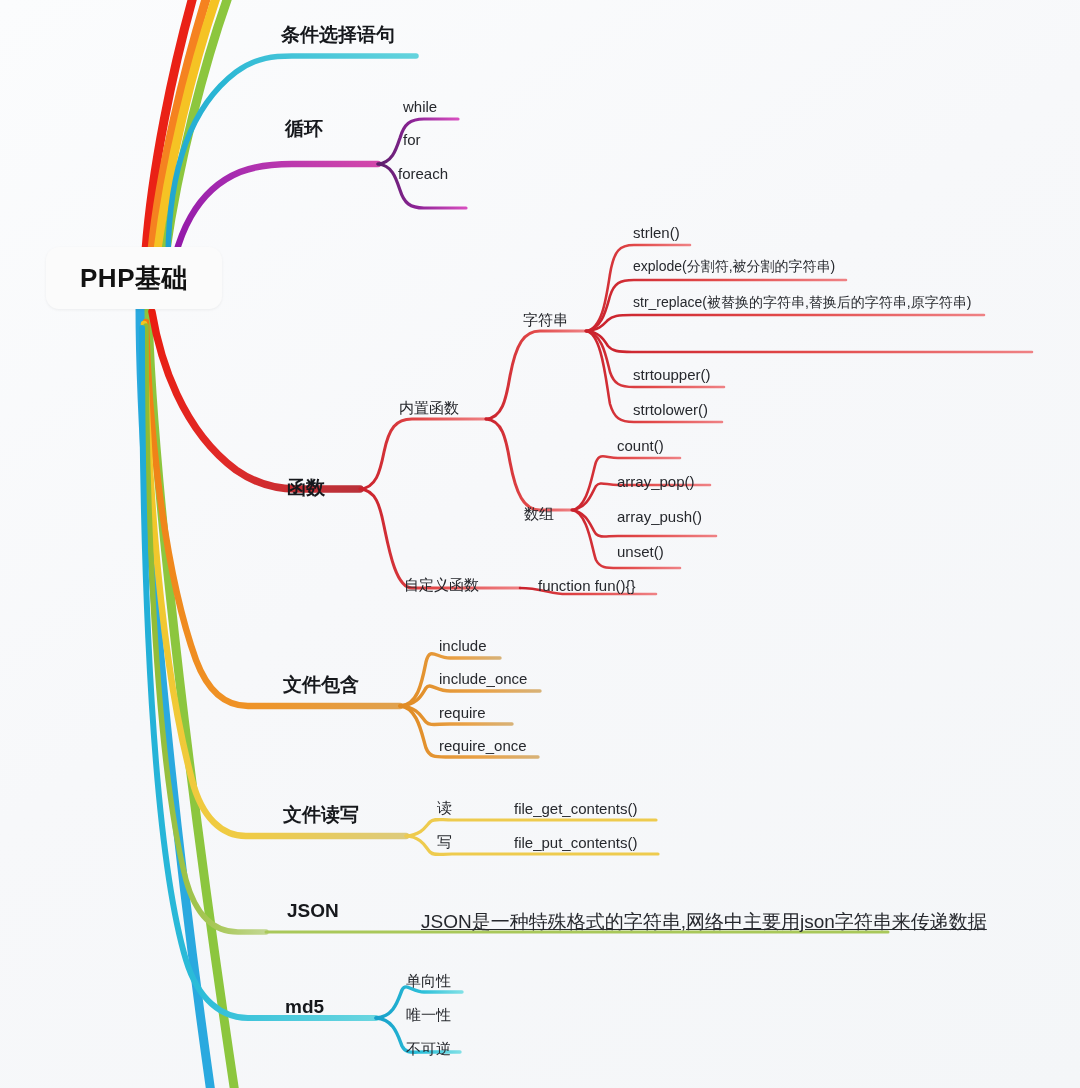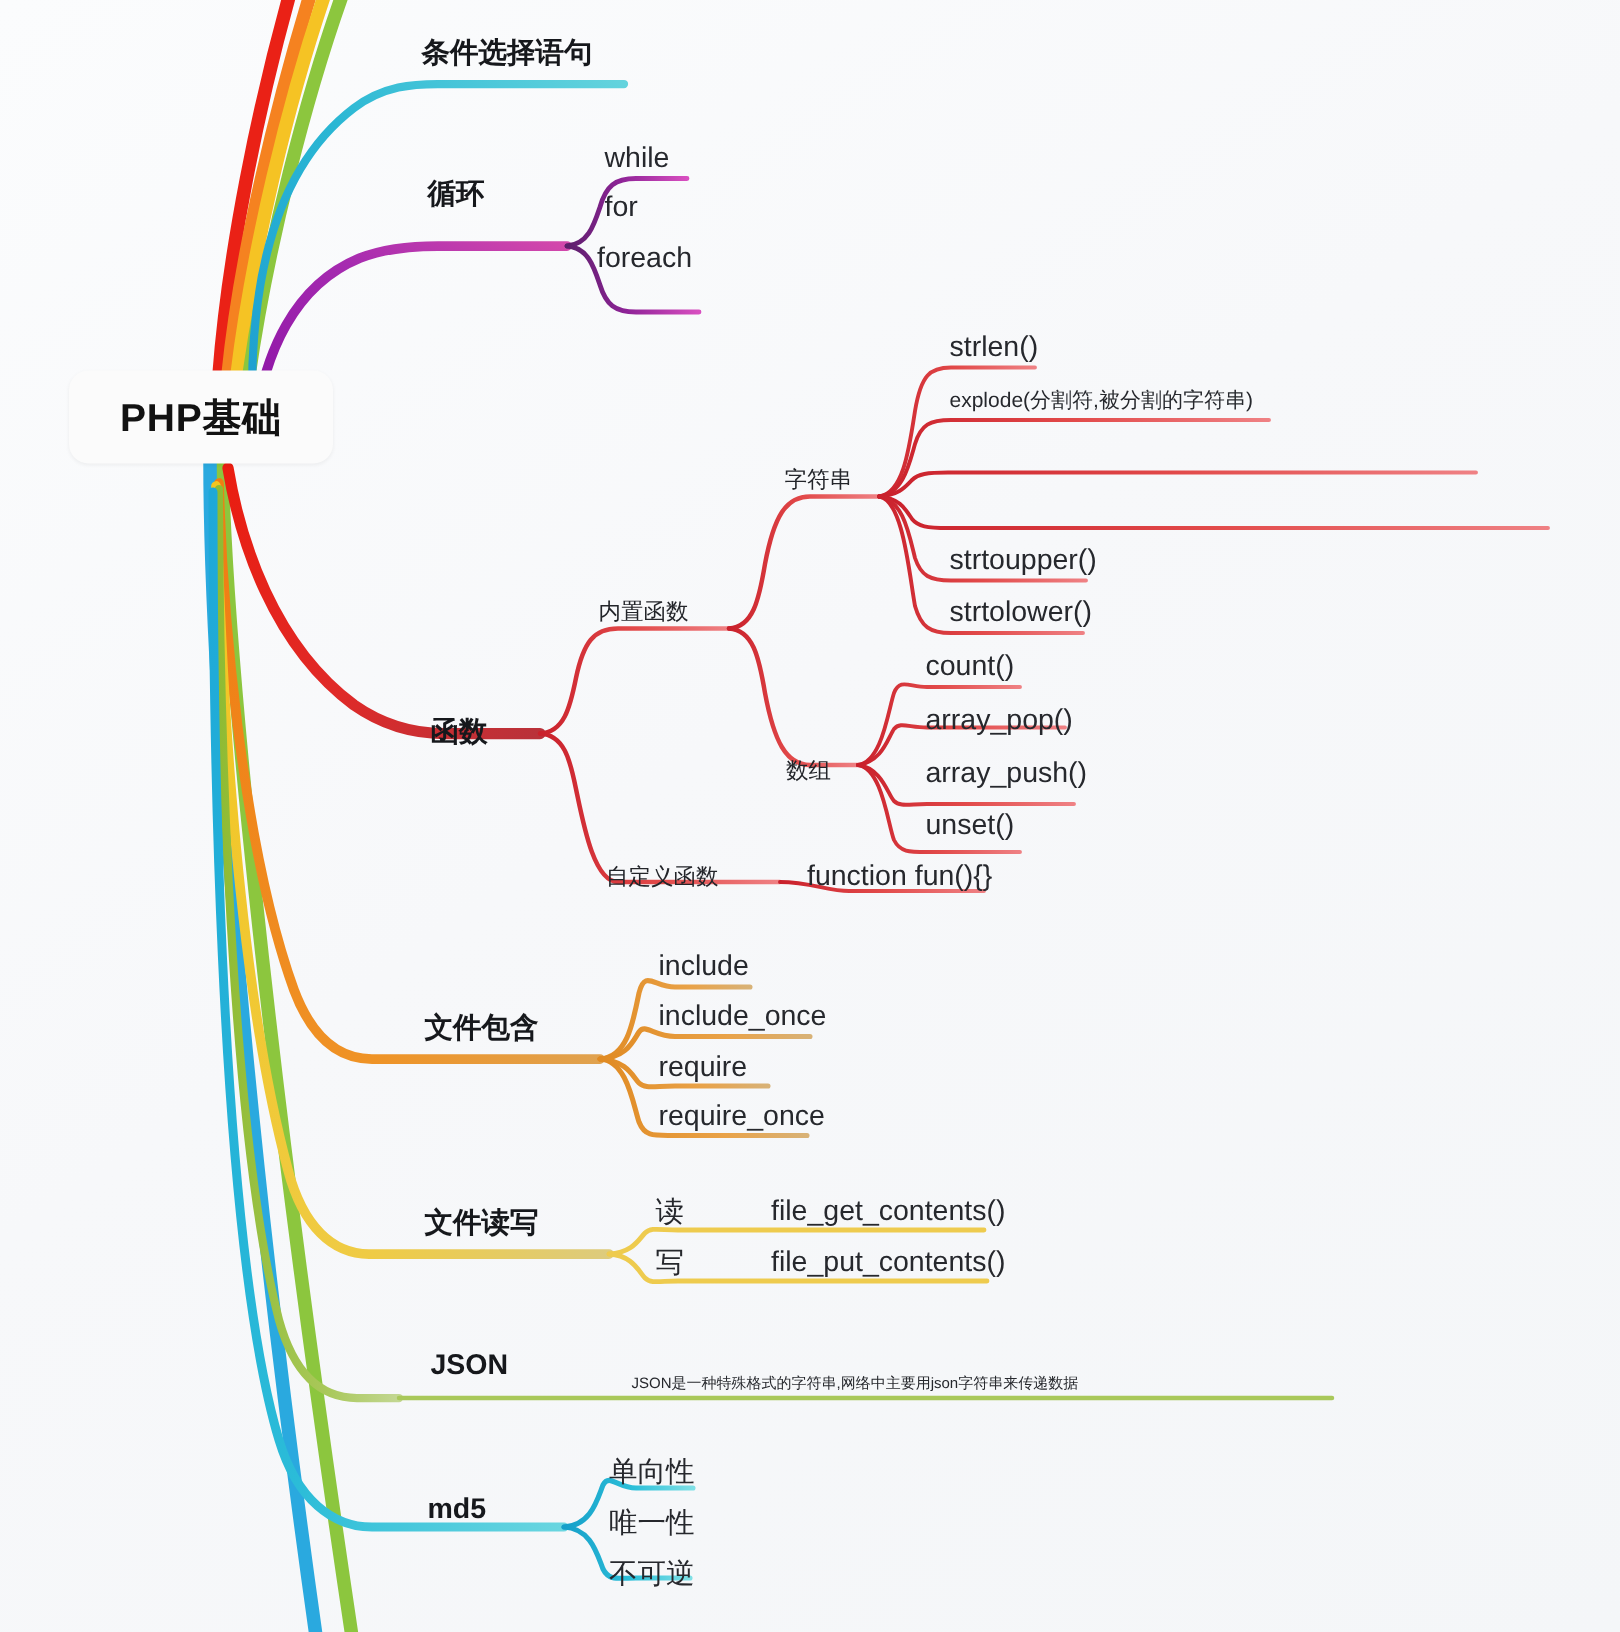--- a/index.html
+++ b/index.html
@@ -54,29 +54,30 @@
     color: #16181c;
     z-index: 5;
   }
   .mid-label {
     font-size: 15px;
     font-weight: normal;
     color: #23252a;
     z-index: 5;
   }
   .leaf-label {
-    font-size: 19px;
+    font-size: 15px;
     color: #26282d;
     z-index: 5;
   }
   .leaf-label.small {
     font-size: 14px;
   }
   .leaf-label.tiny {
-    font-size: 10px;
+    font-size: 19px;
+    text-decoration: underline;
   }
 </style>
 </head>
 <body>
 
 <div id="canvas">
 
   <svg id="wires" viewBox="0 0 1080 1088" xmlns="http://www.w3.org/2000/svg">
     <defs>
       <linearGradient id="gradCond" x1="0" y1="1" x2="1" y2="0">
@@ -234,20 +235,21 @@
   <div class="lbl leaf-label" style="left:403px; top:139px;">for</div>
   <div class="lbl leaf-label" style="left:398px; top:173px;">foreach</div>
 
   <div class="lbl mid-label" style="left:399px; top:408px;">内置函数</div>
   <div class="lbl mid-label" style="left:404px; top:585px;">自定义函数</div>
   <div class="lbl mid-label" style="left:523px; top:320px;">字符串</div>
   <div class="lbl mid-label" style="left:524px; top:498px;margin-top:16px;">数组</div>
 
   <div class="lbl leaf-label" style="left:633px; top:232px;">strlen()</div>
   <div class="lbl leaf-label small" style="left:633px; top:267px;">explode(分割符,被分割的字符串)</div>
+  <div class="lbl leaf-label small" style="left:633px; top:303px;">str_replace(被替换的字符串,替换后的字符串,原字符串)</div>
   <div class="lbl leaf-label" style="left:633px; top:374px;">strtoupper()</div>
   <div class="lbl leaf-label" style="left:633px; top:409px;">strtolower()</div>
 
   <div class="lbl leaf-label" style="left:617px; top:445px;">count()</div>
   <div class="lbl leaf-label" style="left:617px; top:481px;">array_pop()</div>
   <div class="lbl leaf-label" style="left:617px; top:516px;">array_push()</div>
   <div class="lbl leaf-label" style="left:617px; top:551px;">unset()</div>
 
   <div class="lbl leaf-label" style="left:538px; top:585px;">function fun(){}</div>
 

